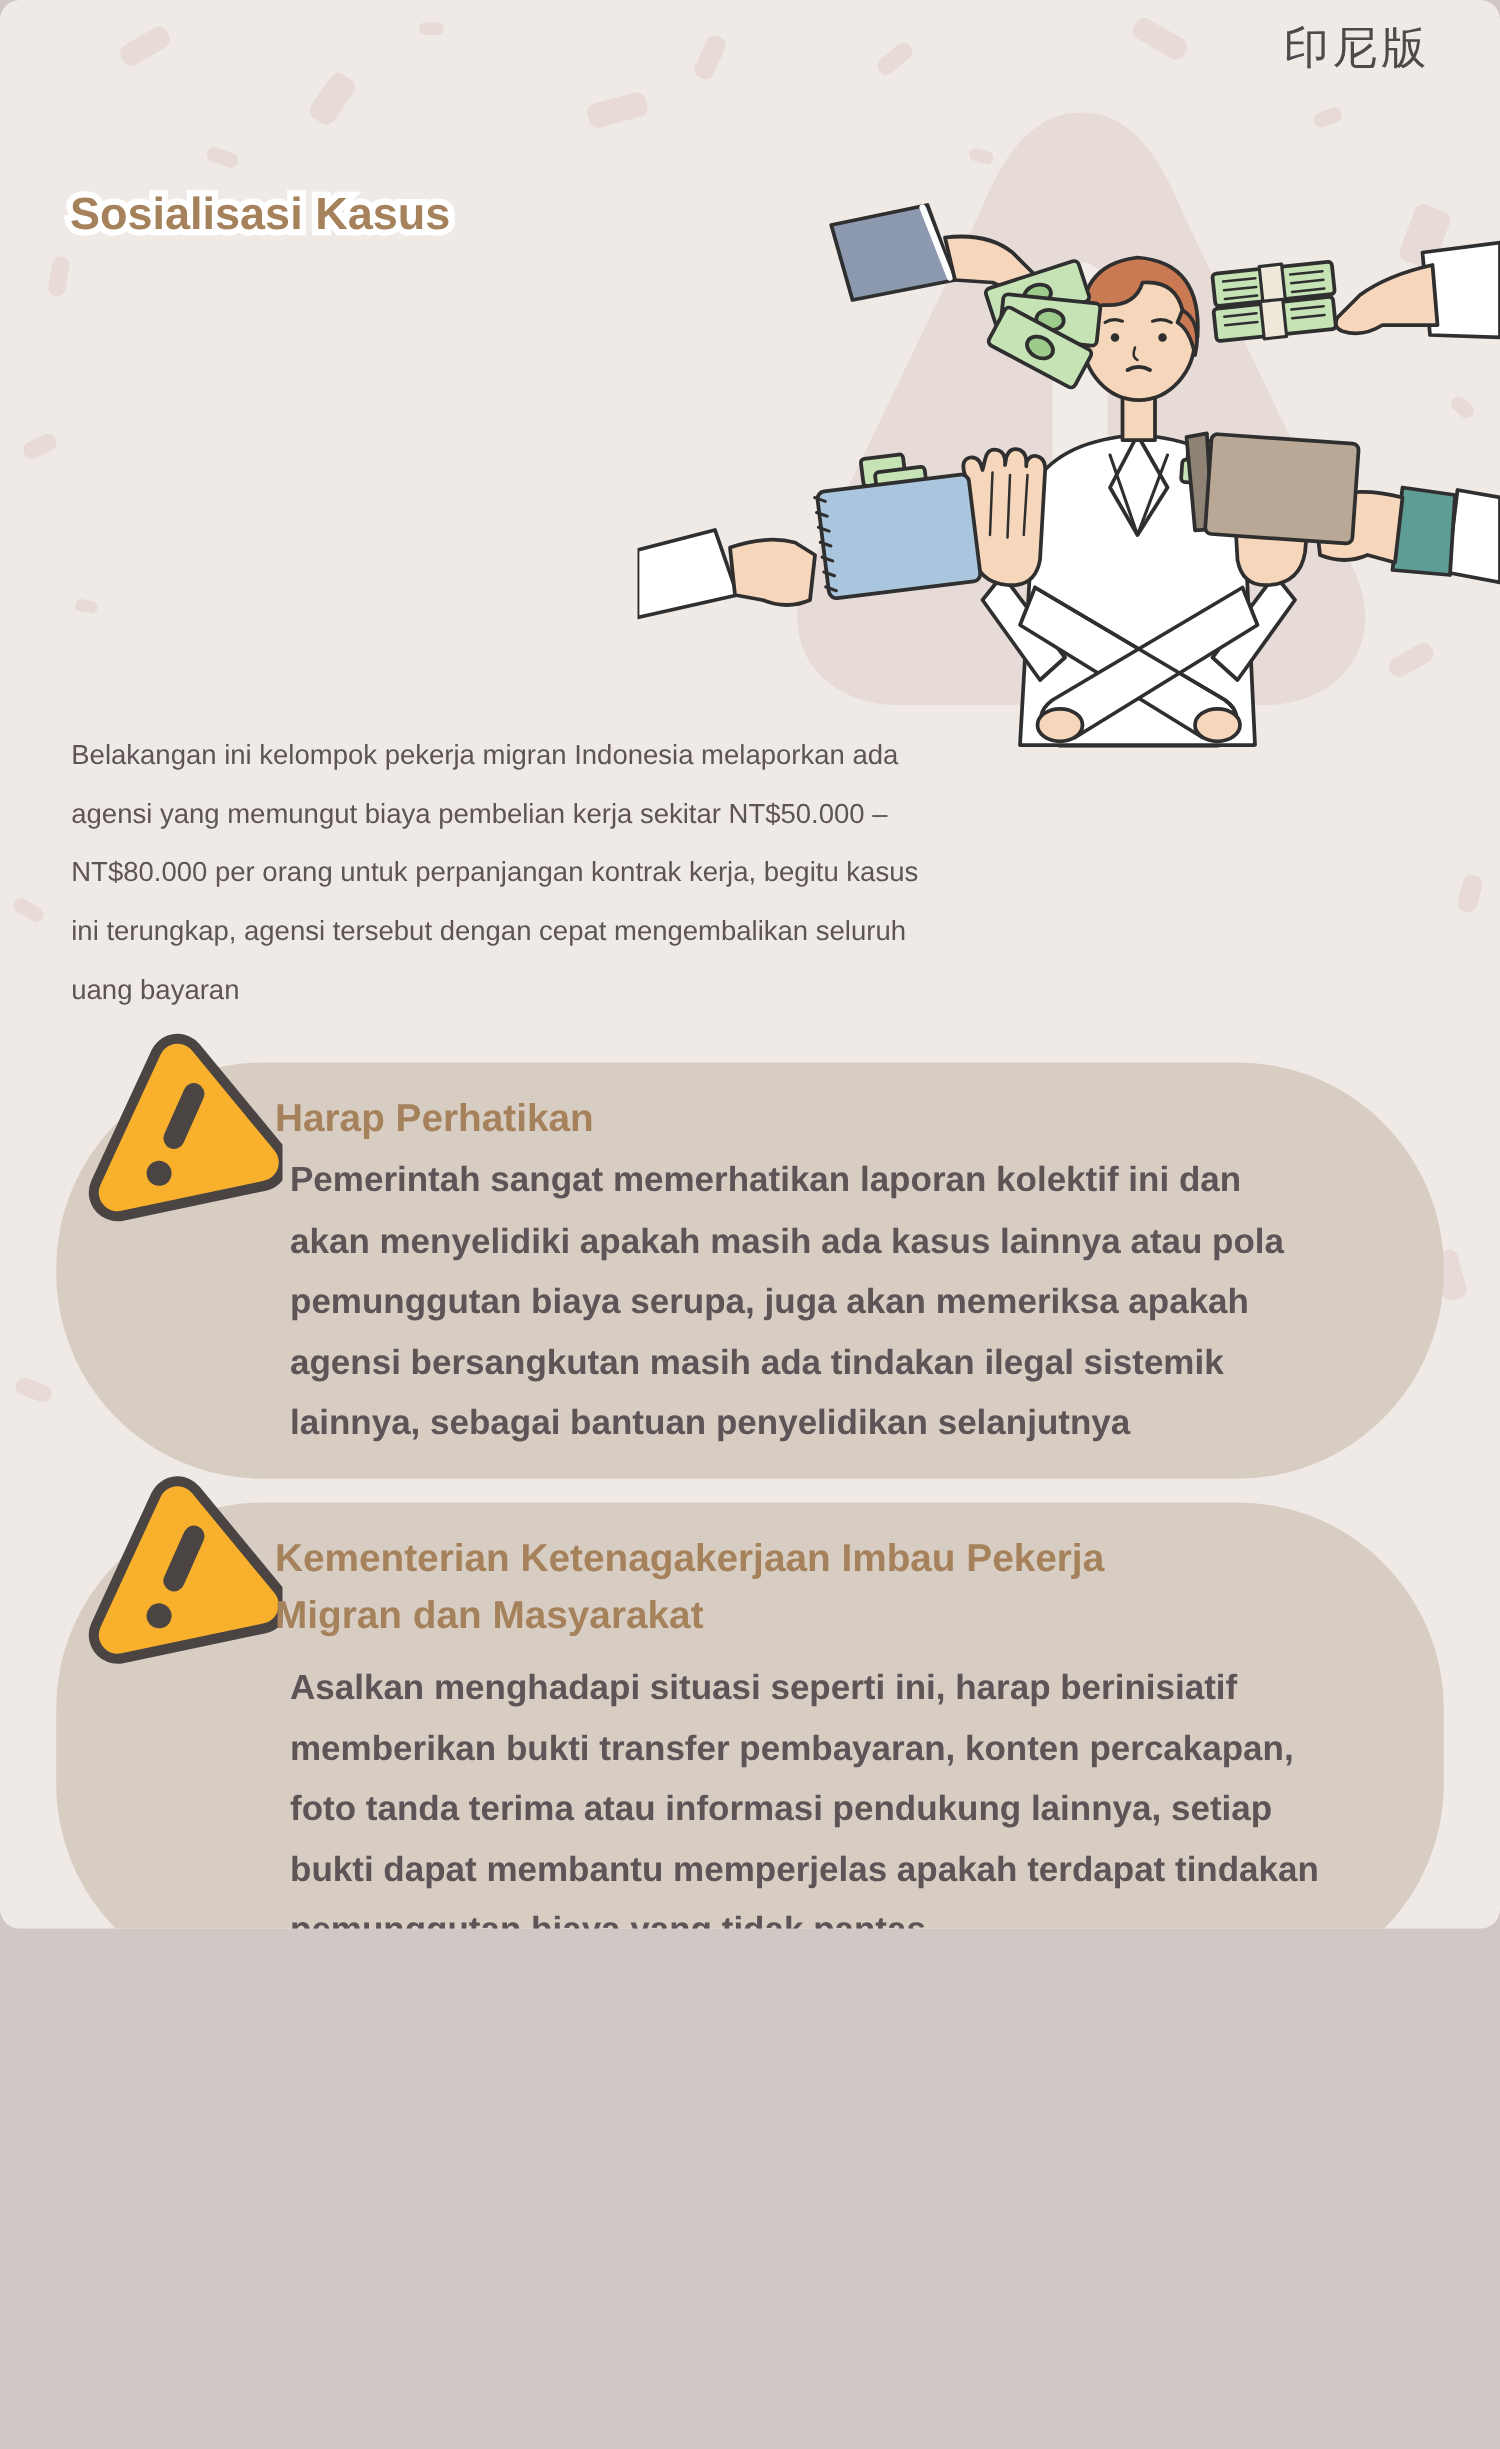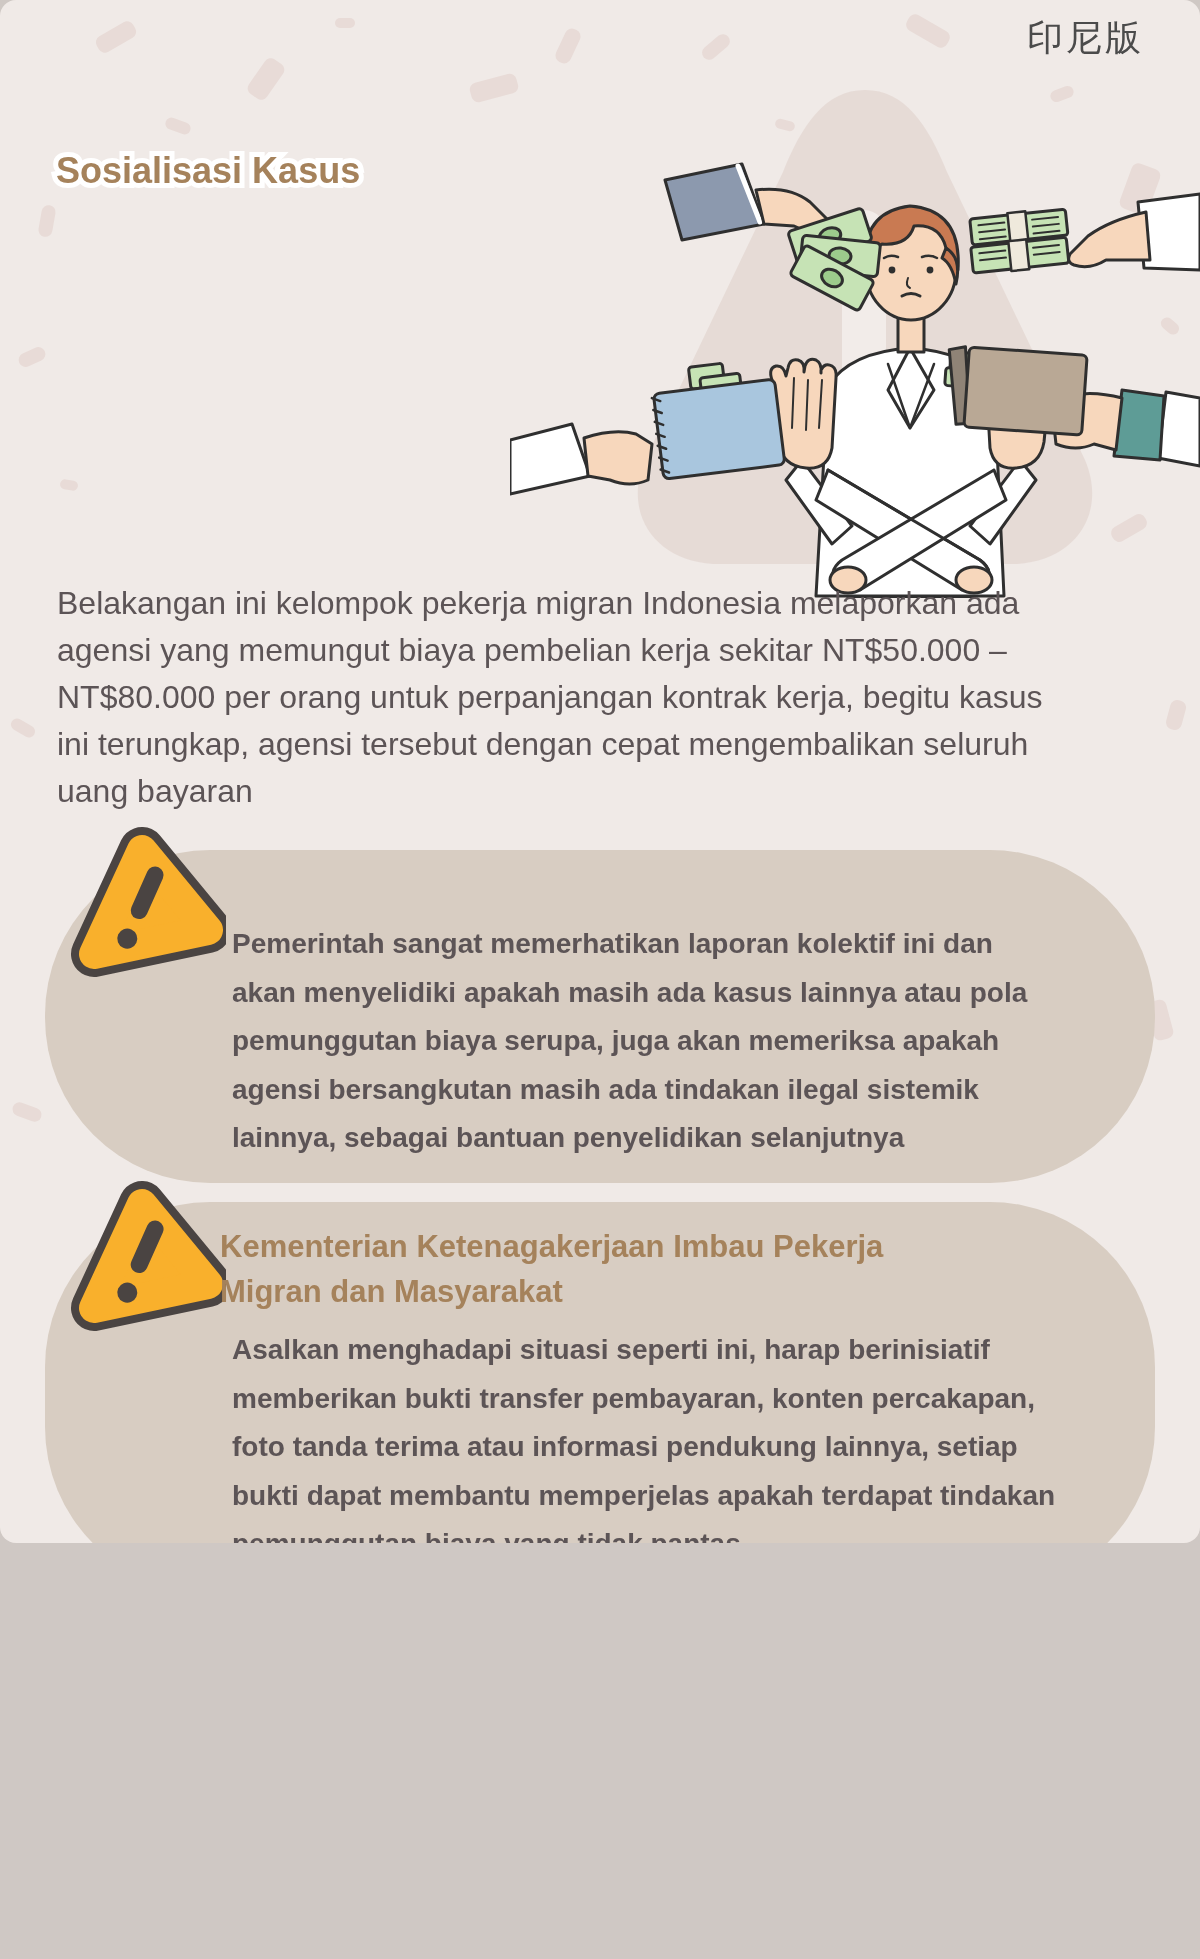--- a/index.html
+++ b/index.html
@@ -31,21 +31,21 @@
   .subtitle-outline{-webkit-text-stroke:10px #FFFFFF;color:#fff;}
   .subtitle-fill{color:#A5825B;}
   
   .quote{
     left:57px;top:214px;width:590px;
     font-size:35px;font-weight:bold;line-height:55px;
     color:#5C5456;white-space:pre-line;
   }
   .intro{
     left:57px;top:580px;width:1115px;
-    font-size:32px;line-height:47px;color:#5C5456;white-space:pre-line;
+    font-size:22px;line-height:47px;color:#5C5456;white-space:pre-line;
   }
   
   .notice-box{position:absolute;left:45px;width:1110px;background:#D8CDC2;border-radius:165px;}
   .box1{top:850px;height:333px;}
   .box2{top:1202px;height:390px;}
   .notice-title{
     position:absolute;left:220px;color:#A5825B;font-weight:bold;
     font-size:31px;line-height:45px;white-space:pre-line;
   }
   .nt1{top:872px;}
@@ -235,20 +235,21 @@
 
   <div class="notice-box box1"></div>
   <svg class="abs" style="left:56px;top:822px;" width="170" height="175" viewBox="0 0 170 175">
     <path d="M86 28 L152 108 L38 132 Z" fill="none" stroke="#4A4442" stroke-width="46" stroke-linejoin="round"></path>
     <path d="M86 28 L152 108 L38 132 Z" fill="#F9B02C" stroke="#F9B02C" stroke-width="30" stroke-linejoin="round"></path>
     <g transform="rotate(24 86 86)">
       <rect x="76" y="42" width="17" height="56" rx="8.5" fill="#4A4442"></rect>
       <circle cx="85" cy="120" r="10" fill="#4A4442"></circle>
     </g>
   </svg>
+  <div class="notice-title nt1">Harap Perhatikan</div>
   <div class="notice-body nb1">Pemerintah sangat memerhatikan laporan kolektif ini dan
 akan menyelidiki apakah masih ada kasus lainnya atau pola
 pemunggutan biaya serupa, juga akan memeriksa apakah
 agensi bersangkutan masih ada tindakan ilegal sistemik
 lainnya, sebagai bantuan penyelidikan selanjutnya</div>
 
   <div class="notice-box box2"></div>
   <svg class="abs" style="left:56px;top:1176px;" width="170" height="175" viewBox="0 0 170 175">
     <path d="M86 28 L152 108 L38 132 Z" fill="none" stroke="#4A4442" stroke-width="46" stroke-linejoin="round"></path>
     <path d="M86 28 L152 108 L38 132 Z" fill="#F9B02C" stroke="#F9B02C" stroke-width="30" stroke-linejoin="round"></path>

